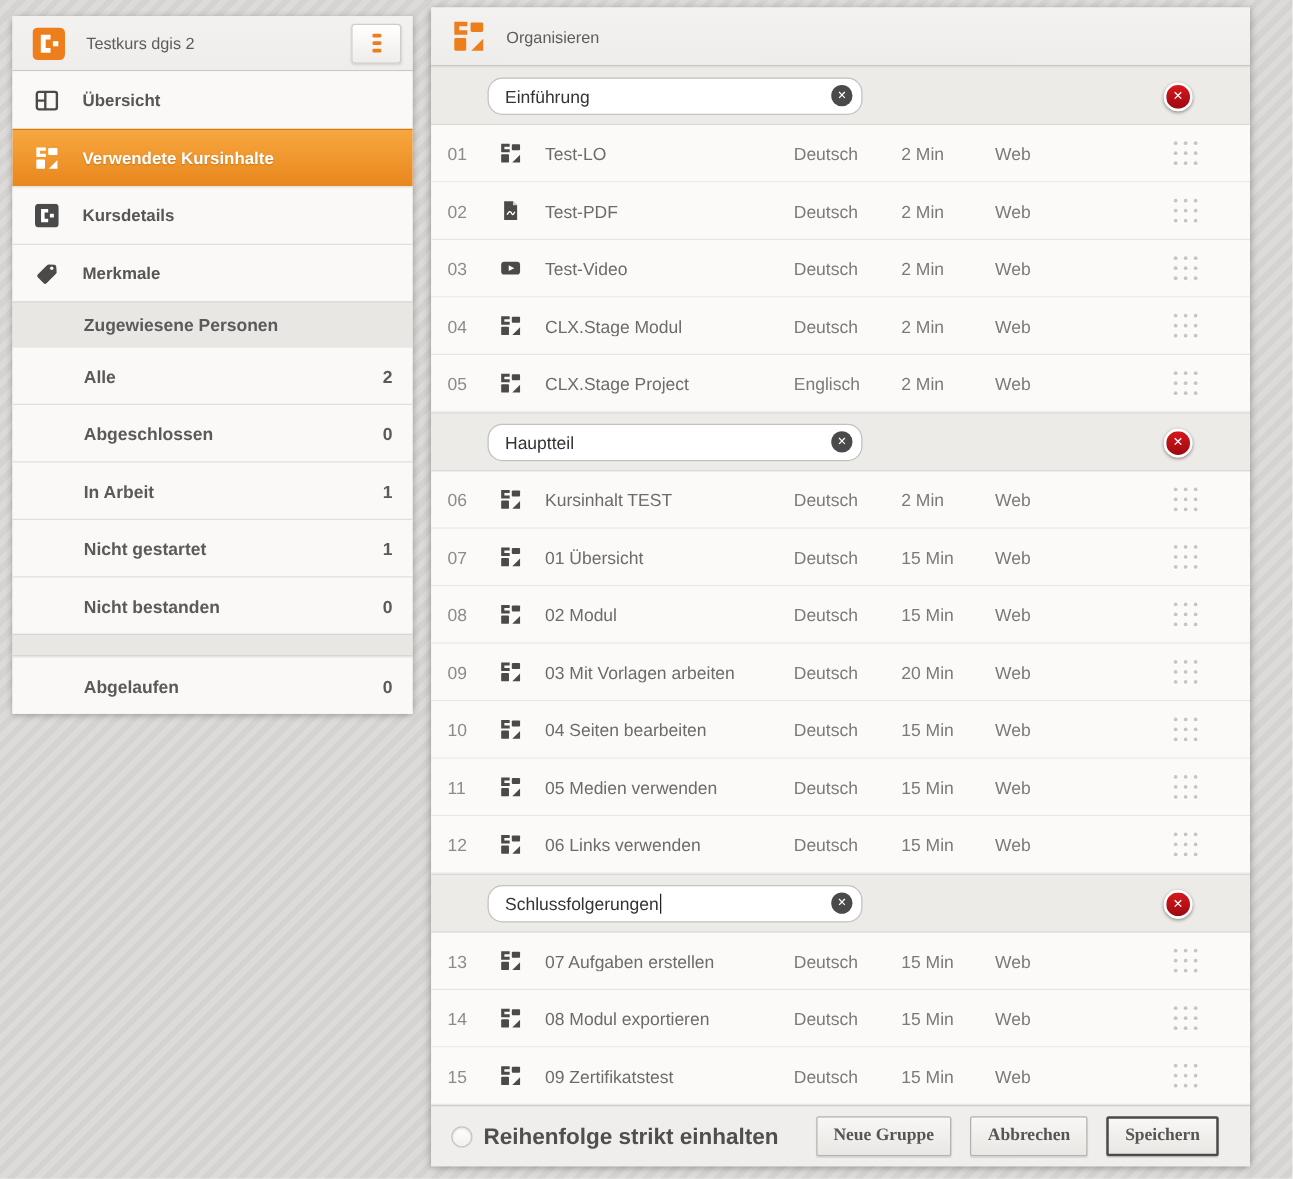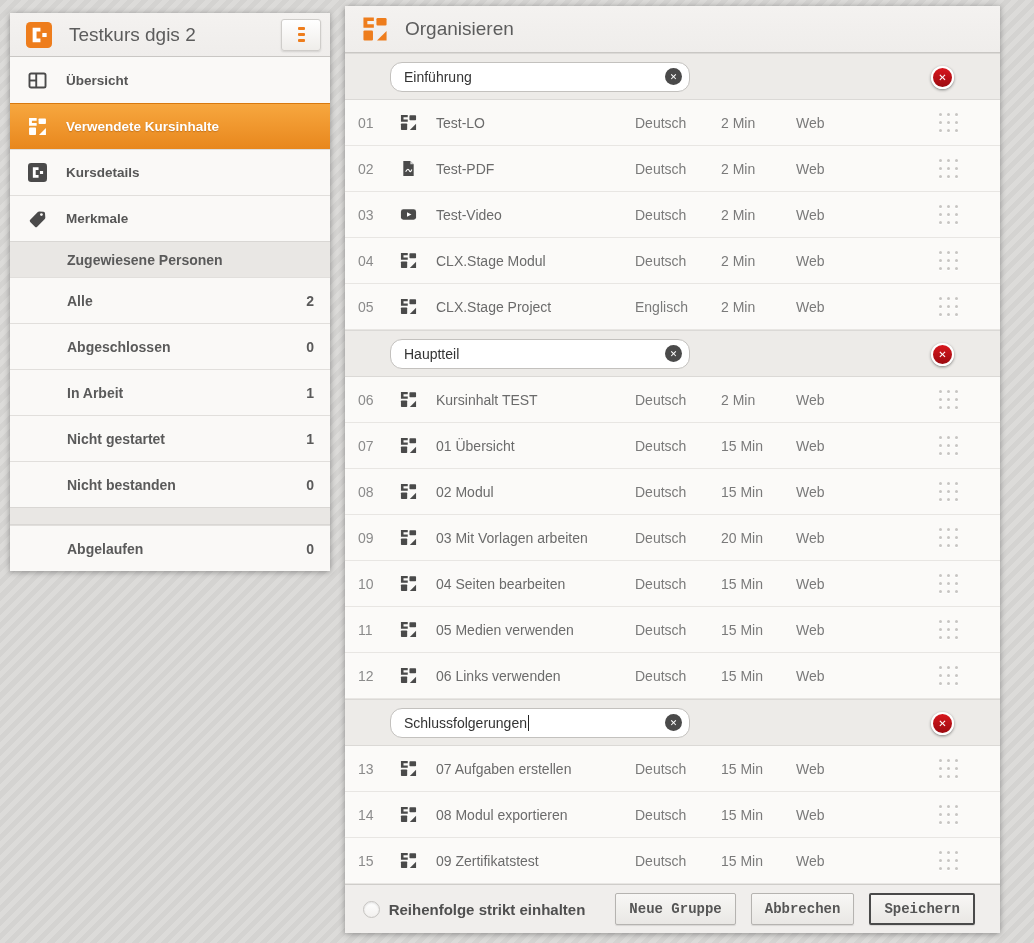--- a/index.html
+++ b/index.html
@@ -8,21 +8,21 @@
     font-family:"Liberation Sans","DejaVu Sans",sans-serif;
     background:repeating-linear-gradient(135deg,#d4d3d1 0 5px,#dcdbd9 5px 10px);
     position:relative;
     color:#555;
   }
   .panel { position:absolute; background:#fbfaf8; box-shadow:0 1px 6px rgba(0,0,0,.35); }
   
   #sidebar { left:10px; top:13px; width:320px; }
   .panel-header { height:44px; background:linear-gradient(#f4f2f0,#efedeb); border-bottom:1px solid #c9c7c4;
                   display:flex; align-items:center; padding:0 9px 0 16px; }
-  .panel-title { font-size:19px; color:#5c5c5c; flex:1; margin-left:17px; white-space:nowrap; }
+  .panel-title { font-size:13px; color:#5c5c5c; flex:1; margin-left:17px; white-space:nowrap; }
   .logo-wrap { width:26px; height:26px; color:#ee7d1c; }
   .logo-wrap svg { width:26px; height:26px; }
   .kebab-btn { width:40px; height:32px; border:1px solid #cfcdca; border-radius:3px;
                background:linear-gradient(#ffffff,#efedea); box-shadow:0 1px 2px rgba(0,0,0,.12);
                display:flex; flex-direction:column; align-items:center; justify-content:center; gap:3px; cursor:pointer; }
   .kebab-btn i { width:7px; height:3px; background:#ee7d1c; border-radius:1px; }
   .side-item { height:46px; display:flex; align-items:center; padding-left:18px; gap:19px;
                background:#faf9f7; border-top:1px solid #e1dfdc; font-weight:bold; font-size:13.5px; color:#565656; cursor:pointer; }
   .side-item:first-child { border-top:none; }
   .side-item .ic { width:19px; height:19px; color:#4a4a4a; display:flex; }
@@ -60,23 +60,23 @@
   .c-language { width:86px; color:#7a7a7a; }
   .c-duration { width:75px; color:#7a7a7a; }
   .c-type { width:100px; color:#7a7a7a; }
   .handle { margin-left:26px; width:52px; display:grid; grid-template-columns:repeat(3,3px); gap:5px;
             justify-content:center; cursor:grab; }
   .handle i { width:3px; height:3px; border-radius:50%; background:#c7c5c2; box-shadow:0 1px 0 #fff; }
   .main-footer { height:49px; background:#f0eeec; border-top:1px solid #cfcdca; display:flex; align-items:center;
                  justify-content:flex-end; padding-right:25px; }
   .radio { width:17px; height:17px; border-radius:50%; background:linear-gradient(#fff,#f2f0ee);
            border:1px solid #c6c4c1; box-shadow:inset 0 1px 2px rgba(0,0,0,.12); margin-right:9px; cursor:pointer; }
-  .radio-label { font-weight:bold; font-size:15px; color:#4f4f4f; margin-right:15px;text-align:center; }
+  .radio-label { font-weight:bold; font-size:18px; color:#4f4f4f; margin-right:15px;text-align:center; }
   .btn { height:32px; margin-left:15px; padding:0 13px; background:linear-gradient(#f8f7f5,#e9e7e4);
-         border:1px solid #b5b3b0; border-radius:2px; font-family:Liberation Mono, monospace; font-weight:bold; font-size:14px;
+         border:1px solid #b5b3b0; border-radius:2px; font-family:Liberation Serif, serif; font-weight:bold; font-size:14px;
          color:#555; cursor:pointer; box-shadow:0 1px 1px rgba(0,0,0,.1); }
   .btn.primary { border:2px solid #4a4a4a; }
 </style>
 </head>
 <body>
 
 <aside class="panel" id="sidebar">
   <div class="panel-header">
     <span class="logo-wrap"><svg viewBox="0 0 18 18">
           <rect x="0" y="0" width="18" height="18" rx="3" fill="currentColor"></rect>

